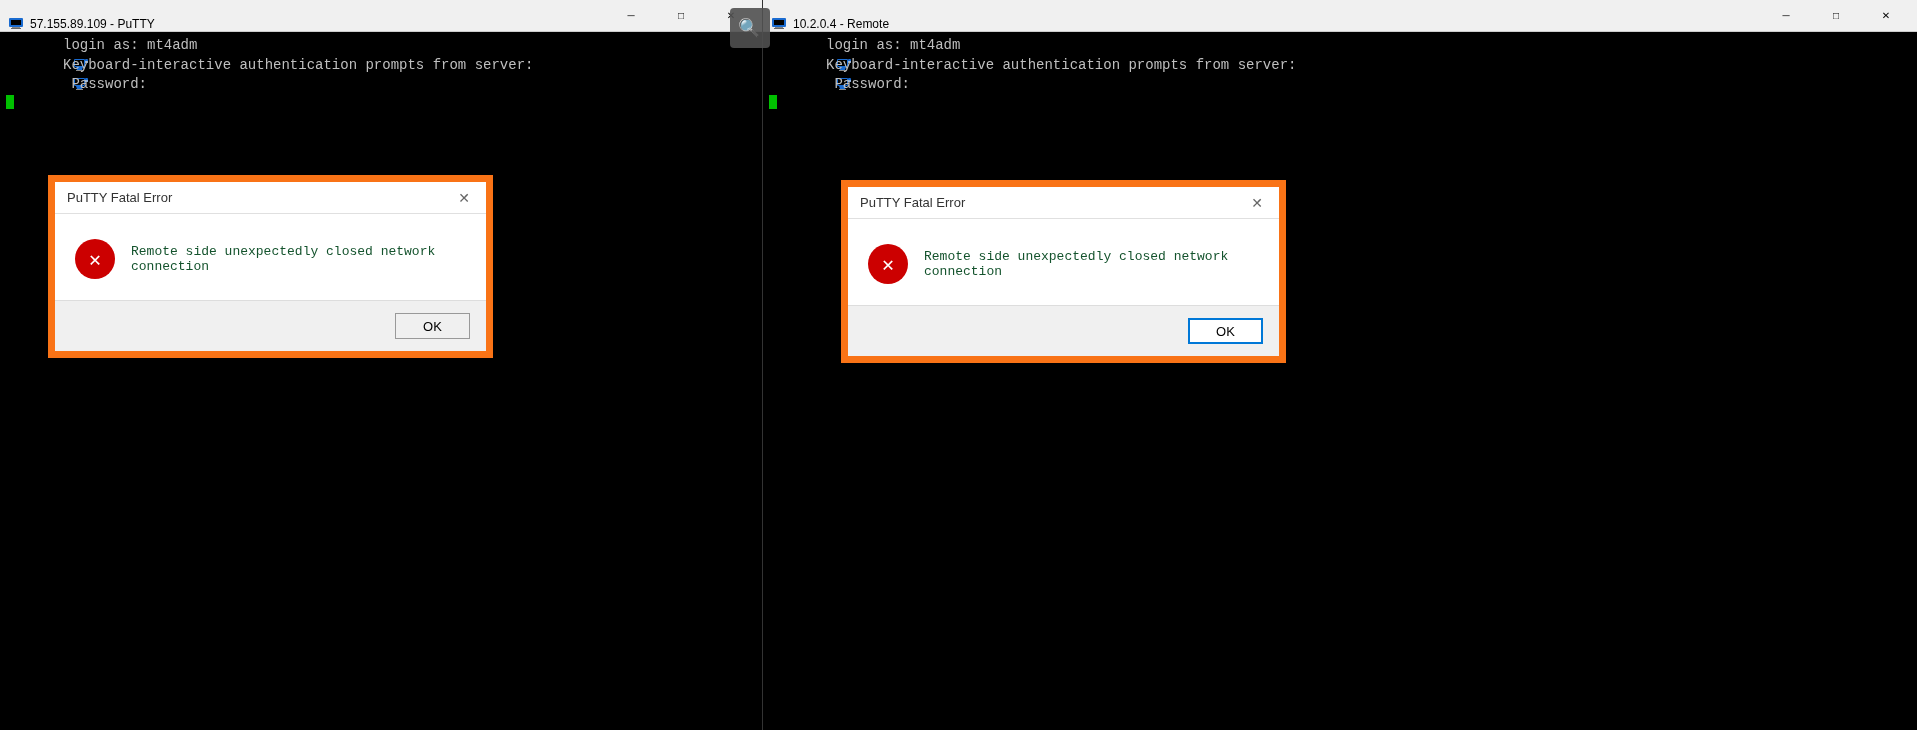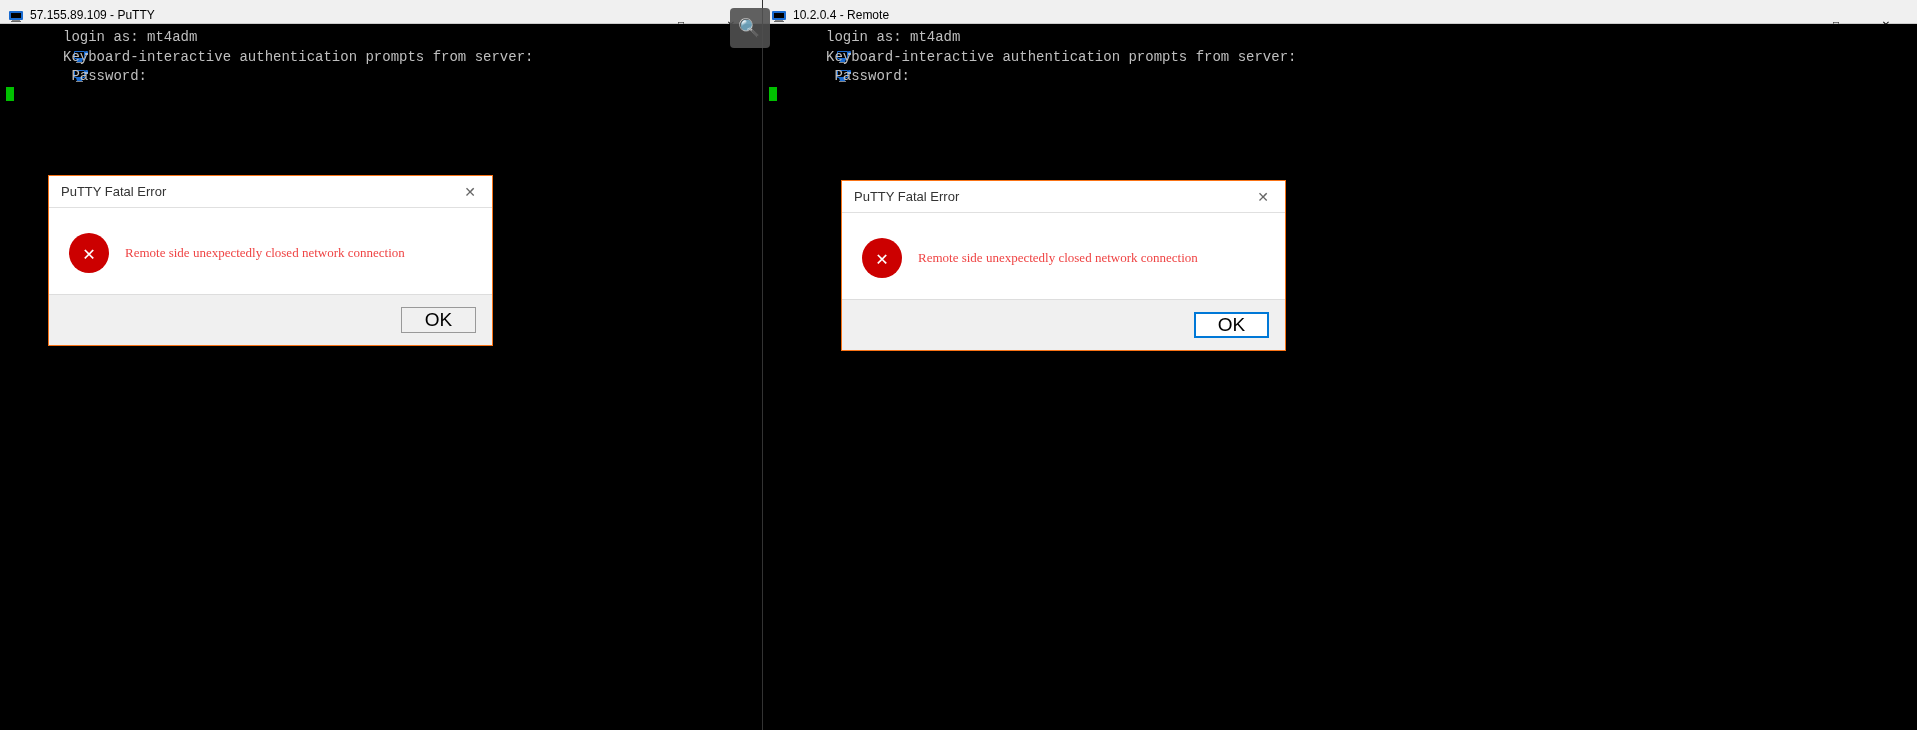--- a/index.html
+++ b/index.html
@@ -28,25 +28,25 @@
 
     .putty-window-right {
       left: 762px;
       width: 1155px;
       height: 730px;
       border-left: 1px solid #333;
     }
 
     
     .title-bar {
-      height: 24px;
+      height: 32px;
       background: #f0f0f0;
       display: flex;
-      align-items: flex-start;
-      padding: 8px 8px;
+      align-items: flex-end;
+      padding: 0 8px;
       border-bottom: 1px solid #ccc;
       position: relative;
     }
 
     .title-bar-active {
       background: #f0f0f0;
     }
 
     .title-bar-icon {
       width: 16px;
@@ -127,21 +127,21 @@
     
     .modal-overlay {
       position: absolute;
       top: 0; left: 0; right: 0; bottom: 0;
       pointer-events: none;
     }
 
     .dialog {
       position: absolute;
       background: #fff;
-      border: 1px solid #f97316;
+      border: 7px solid #f97316;
       box-shadow: 2px 2px 8px rgba(0,0,0,0.4);
       pointer-events: all;
     }
 
     .dialog-title-bar {
       height: 32px;
       background: #fff;
       display: flex;
       align-items: center;
       padding: 0 12px;
@@ -189,42 +189,42 @@
     }
 
     .error-icon::before {
       content: '✕';
       color: #fff;
       font-size: 20px;
       font-weight: bold;
     }
 
     .dialog-message {
-      font-family: Liberation Serif, serif;
+      font-family: Liberation Mono, monospace;
       font-size: 13px;
-      color: #ef4444;
+      color: #14532d;
     }
 
     .dialog-footer {
       background: #f0f0f0;
       padding: 12px 16px;
       display: flex;
       justify-content: flex-end;
       margin-top: 16px;
       border-top: 1px solid #ddd;
     }
 
     .ok-button {
       min-width: 75px;
       height: 26px;
       background: #f0f0f0;
       border: 1px solid #999;
       cursor: pointer;
       font-family: 'Segoe UI', Arial, sans-serif;
-      font-size: 19px;
+      font-size: 13px;
       padding: 0 16px;
     }
     .ok-button-focused {
       border: 2px solid #0078d7;
       background: #fff;
     }
 
     
     .zoom-indicator {
       position: absolute;

